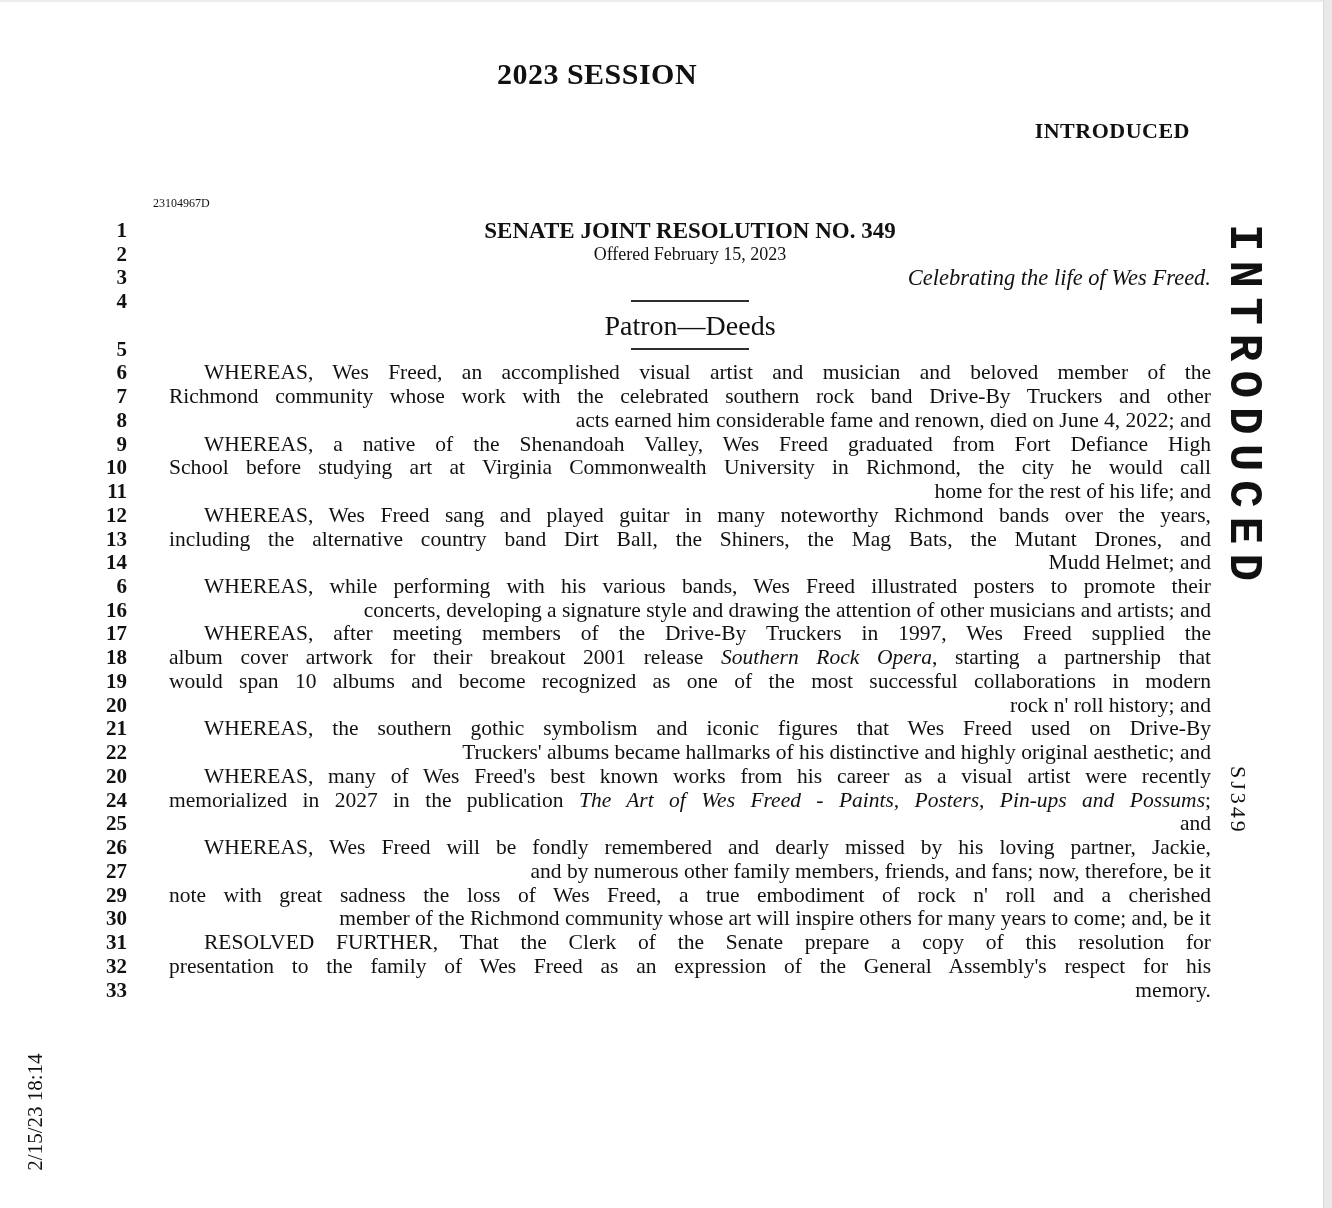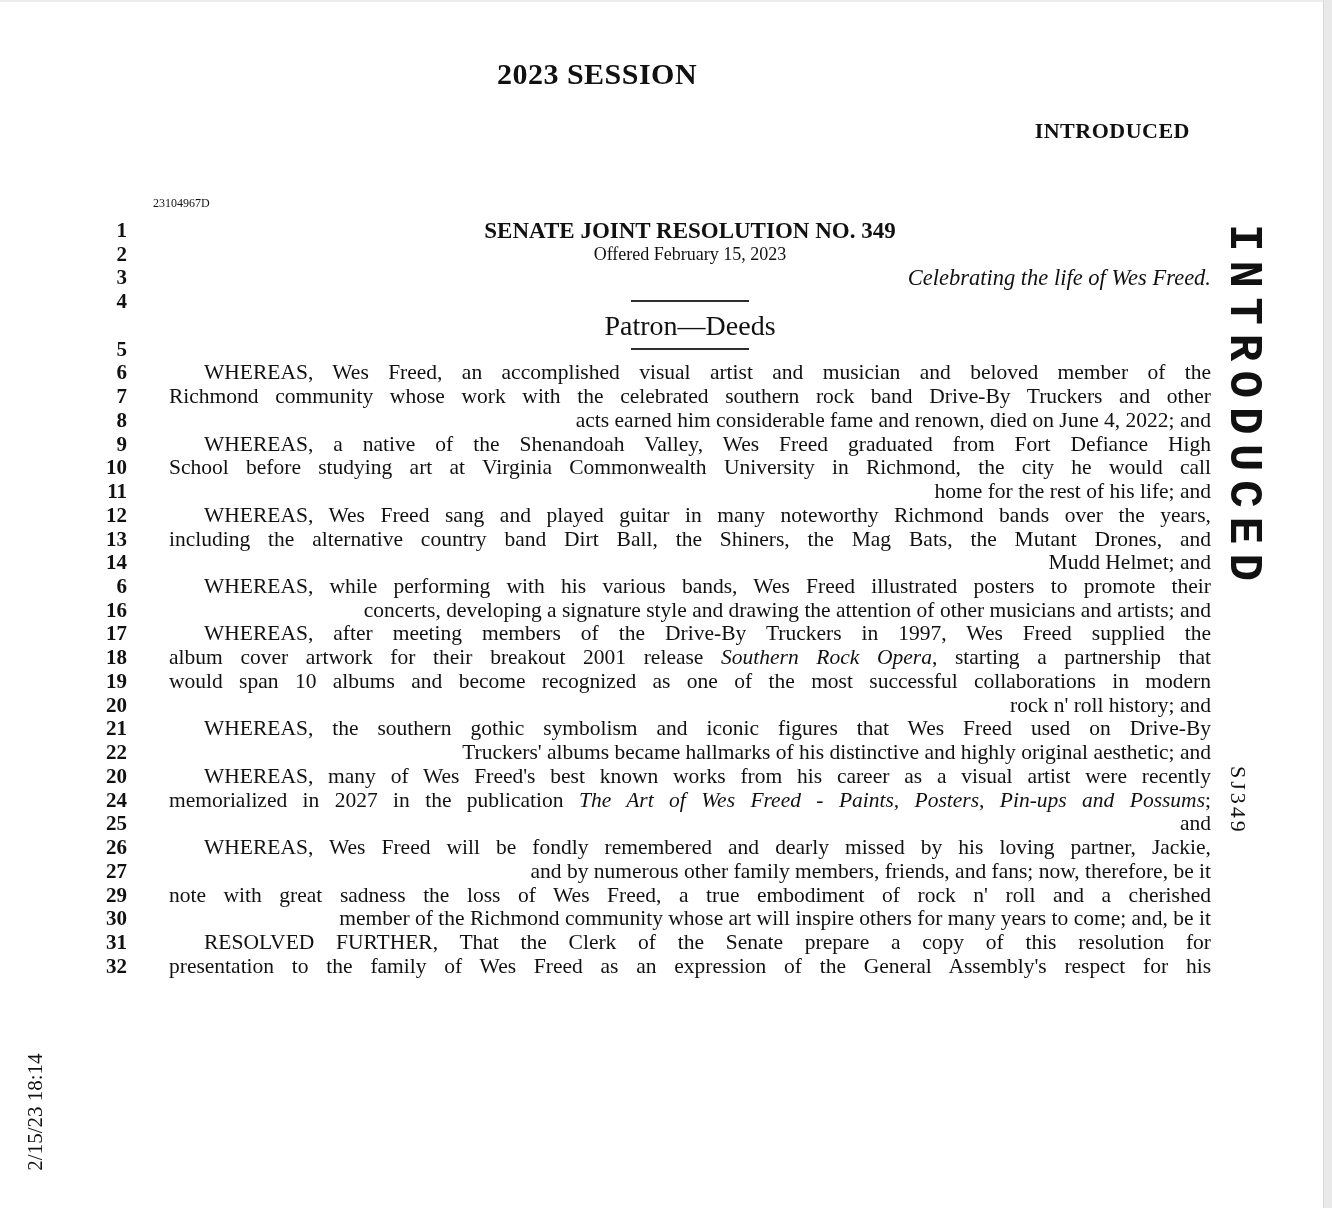--- a/index.html
+++ b/index.html
@@ -214,18 +214,22 @@
         <div class="lt left"><span>member of the Richmond community whose art will inspire others for many years to come; and, be it</span></div>
       </div>
       <div class="row">
         <div class="ln">31</div>
         <div class="lt justify"><span class="ind"></span><span>RESOLVED FURTHER, That the Clerk of the Senate prepare a copy of this resolution for</span></div>
       </div>
       <div class="row">
         <div class="ln">32</div>
         <div class="lt justify"><span>presentation to the family of Wes Freed as an expression of the General Assembly's respect for his</span></div>
       </div>
+      <div class="row">
+        <div class="ln">33</div>
+        <div class="lt left"><span>memory.</span></div>
+      </div>
     </div>
 
   <div class="v-introduced">INTRODUCED</div>
   <div class="v-billnum">SJ349</div>
   <div class="v-datestamp">2/15/23 18:14</div>
 </div>
 
 </body></html>

